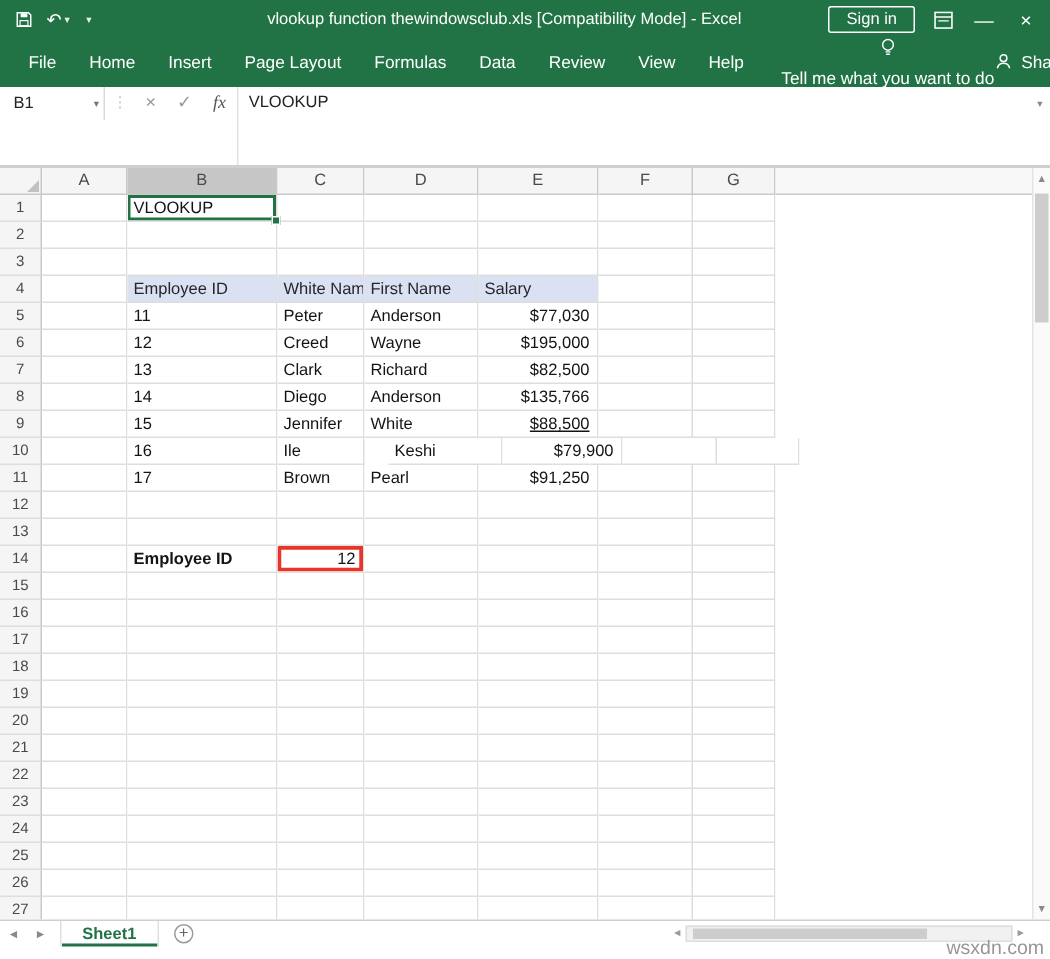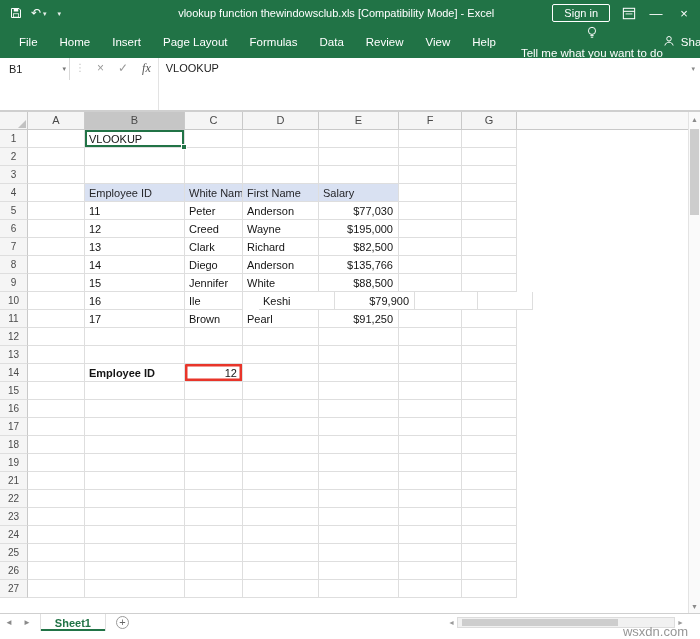--- a/index.html
+++ b/index.html
@@ -67,21 +67,21 @@
   
   .sheetbar{position:absolute;top:613px;left:0;right:0;height:18px;background:#fff;border-top:1px solid #cfcfcf;display:flex;align-items:center;font-size:11px;}
   .snav{color:#8a8a8a;font-size:8px;padding:0 5px;}
   .sheettab{height:100%;display:flex;align-items:center;padding:0 14px;color:var(--green);font-weight:bold;background:#fff;border-left:1px solid #e0e0e0;border-right:1px solid #e0e0e0;box-shadow:inset 0 -2px 0 var(--green);margin-left:4px;}
   .addsheet{width:13px;height:13px;border:1px solid #9a9a9a;border-radius:50%;color:#666;font-size:11px;line-height:10px;text-align:center;margin-left:10px;}
   .hscroll{position:absolute;left:446px;right:14px;top:2px;height:13px;display:flex;align-items:center;}
   .harrow{color:#9a9a9a;font-size:7px;padding:0 2px;}
   .htrack{flex:1;height:11px;background:#f1f1f1;border:1px solid #dcdcdc;position:relative;}
   .hthumb{position:absolute;left:2%;width:72%;top:1px;bottom:1px;background:#cdcdcd;}
 
-  .watermark{position:absolute;right:12px;bottom:0;color:#969696;font-size:13px;}
+  .watermark{position:absolute;right:4px;bottom:0;color:#969696;font-size:13px;}
 </style>
 </head>
 <body>
 
 <div class="app">
 
   <div class="titlebar">
     <div class="qat">
       <span class="qicon">
         <svg width="12" height="12" viewBox="0 0 16 16">
@@ -261,21 +261,21 @@
           <div class="cell" style="width: 63px;"></div>
           <div class="cell" style="width: 55px;"></div>
           <div class="cellfiller"></div>
         </div>
         <div class="grow">
           <div class="rowhdr">9</div>
           <div class="cell" style="width: 57px;"></div>
           <div class="cell" style="width: 100px;">15</div>
           <div class="cell" style="width: 58px;">Jennifer</div>
           <div class="cell" style="width: 76px;">White</div>
-          <div class="cell right" style="width: 80px;">$88,500</div>
+          <div class="cell right" style="width: 80px; text-decoration: underline;">$88,500</div>
           <div class="cell" style="width: 63px;"></div>
           <div class="cell" style="width: 55px;"></div>
           <div class="cellfiller"></div>
         </div>
         <div class="grow">
           <div class="rowhdr">10</div>
           <div class="cell" style="width: 57px;"></div>
           <div class="cell" style="width: 100px;">16</div>
           <div class="cell" style="width: 58px;">Ile</div>
           <div class="cell" style="width: 76px; margin-left: 16px;">Keshi</div>
@@ -367,20 +367,31 @@
           <div class="cell" style="width: 100px;"></div>
           <div class="cell" style="width: 58px;"></div>
           <div class="cell" style="width: 76px;"></div>
           <div class="cell" style="width: 80px;"></div>
           <div class="cell" style="width: 63px;"></div>
           <div class="cell" style="width: 55px;"></div>
           <div class="cellfiller"></div>
         </div>
         <div class="grow">
           <div class="rowhdr">19</div>
+          <div class="cell" style="width: 57px;"></div>
+          <div class="cell" style="width: 100px;"></div>
+          <div class="cell" style="width: 58px;"></div>
+          <div class="cell" style="width: 76px;"></div>
+          <div class="cell" style="width: 80px;"></div>
+          <div class="cell" style="width: 63px;"></div>
+          <div class="cell" style="width: 55px;"></div>
+          <div class="cellfiller"></div>
+        </div>
+        <div class="grow">
+          <div class="rowhdr">20</div>
           <div class="cell" style="width: 57px;"></div>
           <div class="cell" style="width: 100px;"></div>
           <div class="cell" style="width: 58px;"></div>
           <div class="cell" style="width: 76px;"></div>
           <div class="cell" style="width: 80px;"></div>
           <div class="cell" style="width: 63px;"></div>
           <div class="cell" style="width: 55px;"></div>
           <div class="cellfiller"></div>
         </div>
         <div class="grow">

